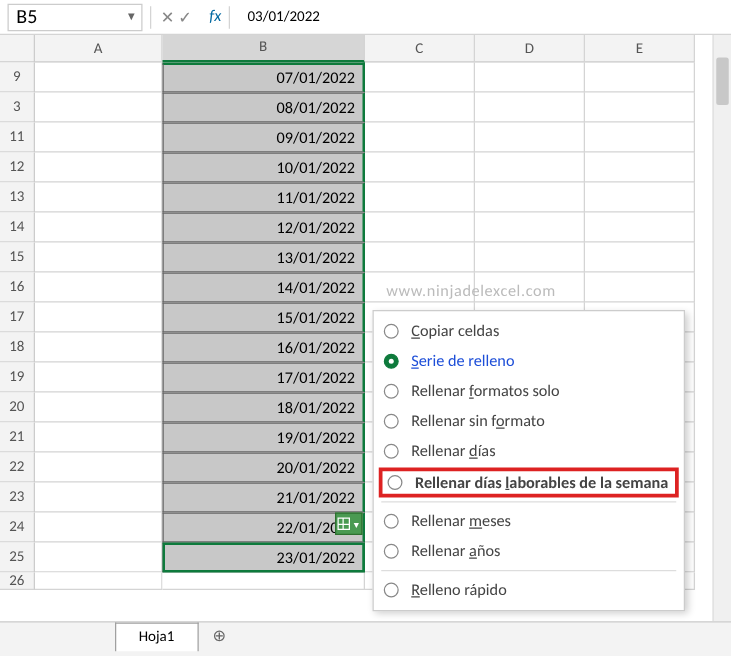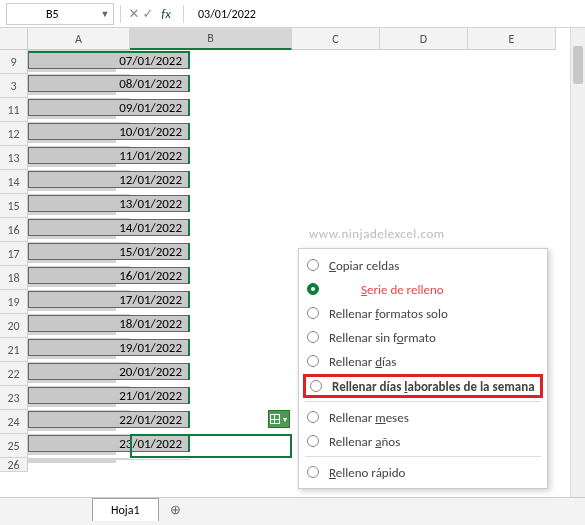--- a/index.html
+++ b/index.html
@@ -1,62 +1,62 @@
 <!DOCTYPE html>
 <html><head>
 <meta charset="utf-8">
 <style>
 * { margin: 0; padding: 0; box-sizing: border-box; font-family: 'Segoe UI', Calibri, Arial, sans-serif; }
 body { background: #fff; width: 585px; height: 525px; overflow: hidden; position: relative; font-size: 13px; }
 
 .namebox-bar { display: flex; align-items: center; height: 28px; border-bottom: 1px solid #d4d4d4; background: #fff; }
 .namebox { display: flex; align-items: center; border: 1px solid #ccc; height: 22px; width: 108px; margin-left: 6px; background: #fff; }
-.namebox .nb-text { flex: 1; padding-left: 6px; font-size: 12px; margin-left: 33px; }
+.namebox .nb-text { flex: 1; padding-left: 6px; font-size: 16px; }
 .namebox .nb-arrow { width: 16px; text-align: center; color: #666; font-size: 9px; }
 .fx-divider { width: 1px; height: 18px; background: #d4d4d4; margin: 0 6px; }
 .fx-btn { width: 14px; text-align: center; color: #888; font-size: 13px; }
-.fx-label { width: 22px; text-align: center; font-style: italic; color: #14532d; font-size: 13px; }
+.fx-label { width: 22px; text-align: right; font-style: italic; color: #0369a1; font-size: 13px; }
 .formula-input { flex: 1; padding-left: 8px; font-size: 12px; border: none; outline: none; }
 
 .grid { display: flex; height: 462px; }
 .rowheads { width: 28px; display: flex; flex-direction: column; }
 .corner { height: 22px; border-right: 1px solid #ccc; border-bottom: 1px solid #ccc; background: #f3f3f3; }
 .rowhead { height: 24px; background: #f3f3f3; border-right: 1px solid #ccc; border-bottom: 1px solid #d4d4d4; display: flex; align-items: center; justify-content: center; font-size: 12px; color: #555; }
 .rowhead.last { height: 14px; }
 
 .cols { flex: 1; display: flex; flex-direction: column; }
 .colheads { display: flex; height: 22px; }
 .colhead { background: #f3f3f3; border-right: 1px solid #d4d4d4; border-bottom: 1px solid #ccc; display: flex; align-items: center; justify-content: center; font-size: 12px; color: #555; }
 .colhead.A { width: 102px; }
 .colhead.B { width: 162px; background: #d6d6d6; border-bottom: 2px solid #0e7a3c; }
 .colhead.C { width: 88px; }
 .colhead.D { width: 88px; }
 .colhead.E { width: 88px; }
 
 .rows { display: flex; flex-direction: column; position: relative; }
-.row { display: flex; height: 24px; flex-direction: column; }
+.row { display: flex; height: 24px; }
 .cell { border-right: 1px solid #d4d4d4; border-bottom: 1px solid #d4d4d4; display: flex; align-items: center; justify-content: flex-end; padding-right: 6px; font-size: 13px; }
 .cell.A { width: 102px; }
 .cell.B { width: 162px; background: #c8c8c8; border: 1px solid #666; border-right: 2px solid #0e7a3c; }
 .cell.B.first { border-top: 2px solid #0e7a3c; }
 .cell.C, .cell.D, .cell.E { width: 88px; }
 
 .selection-last { position: absolute; left: 102px; top: 384px; width: 162px; height: 24px; border: 2px solid #0e7a3c; pointer-events: none; box-sizing: border-box; }
 
 .autofill-btn { position: absolute; left: 268px; top: 410px; width: 22px; height: 18px; background: #4a9a52; border: 1px solid #2e7030; display: flex; align-items: center; justify-content: center; cursor: pointer; }
 .autofill-btn .af-icon { width: 10px; height: 10px; background: #fff; display: grid; grid-template-columns: 1fr 1fr; grid-template-rows: 1fr 1fr; gap: 1px; padding: 1px; }
 .autofill-btn .af-icon span { background: #4a9a52; }
 .autofill-btn .af-arrow { color: #fff; font-size: 7px; margin-left: 2px; }
 
 .menu { position: absolute; left: 298px; top: 248px; width: 250px; background: #fff; border: 1px solid #ccc; box-shadow: 2px 2px 6px rgba(0,0,0,0.2); padding: 4px 0; z-index: 5; }
 .menu-item { display: flex; align-items: center; height: 24px; padding-left: 8px; font-size: 13px; color: #444; cursor: pointer; }
 .menu-item .radio { width: 12px; height: 12px; border: 1px solid #888; border-radius: 50%; margin-right: 10px; display: flex; align-items: center; justify-content: center; }
 .menu-item.selected .radio { border-color: #0e7a3c; background: #0e7a3c; }
 .menu-item.selected .radio::after { content: ''; width: 4px; height: 4px; background: #fff; border-radius: 50%; }
-.menu-item.selected { color: #ef4444; gap: 32px; }
+.menu-item.selected { color: #1d4ed8; }
 .menu-item .ul { text-decoration: underline; }
 .menu-item.boxed { border: 3px solid #d22; margin: 1px 4px; padding-left: 4px; font-weight: bold; }
 .menu-divider { height: 1px; background: #ddd; margin: 3px 6px; }
 
 .watermark { position: absolute; left: 309px; top: 226px; color: #bbb; font-size: 13px; letter-spacing: 0.5px; z-index: 1; }
 
 .tabs { position: absolute; bottom: 0; left: 0; right: 0; height: 28px; background: #f3f3f3; border-top: 1px solid #ccc; display: flex; align-items: flex-start; padding-left: 92px; }
 .tab { background: #fff; border: 1px solid #a0a0a0; border-bottom: none; padding: 4px 18px; font-size: 12px; margin-right: 2px; border-radius: 0; }
 .addtab { width: 22px; height: 22px; display: flex; align-items: center; justify-content: center; color: #666; margin-left: 4px; border-radius: 50%; cursor: pointer; font-size: 13px; }
 .vscroll { position: absolute; right: 0; top: 28px; bottom: 28px; width: 15px; background: #f0f0f0; border-left: 1px solid #ddd; }

